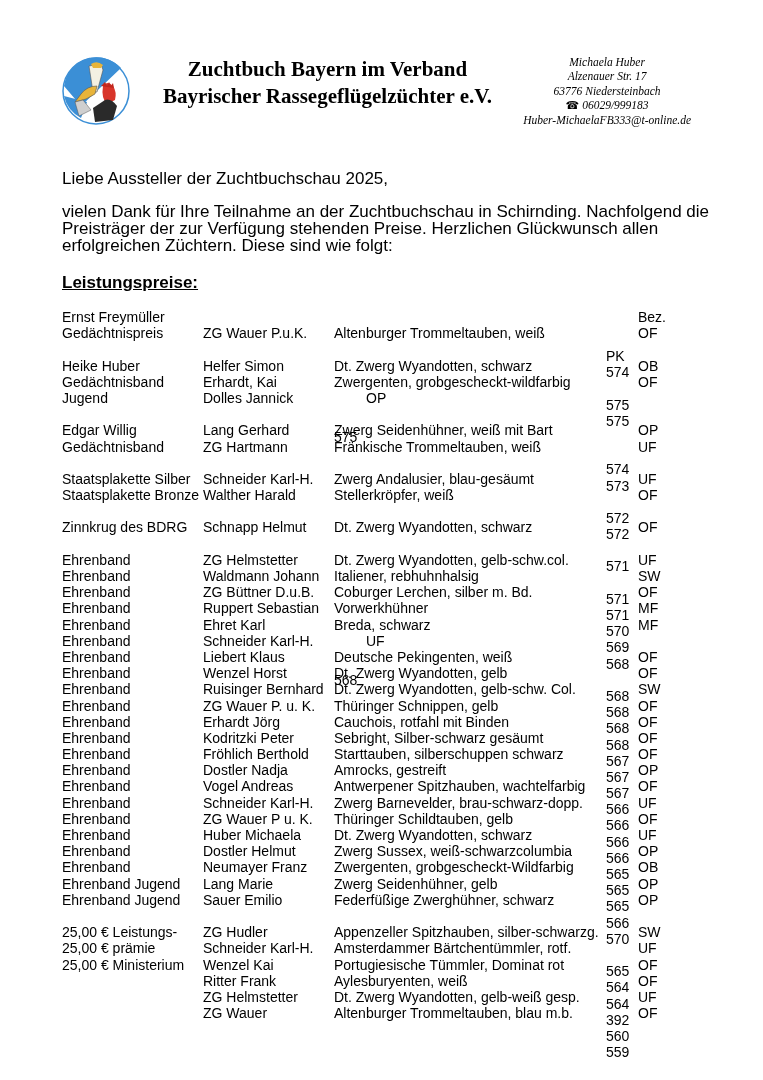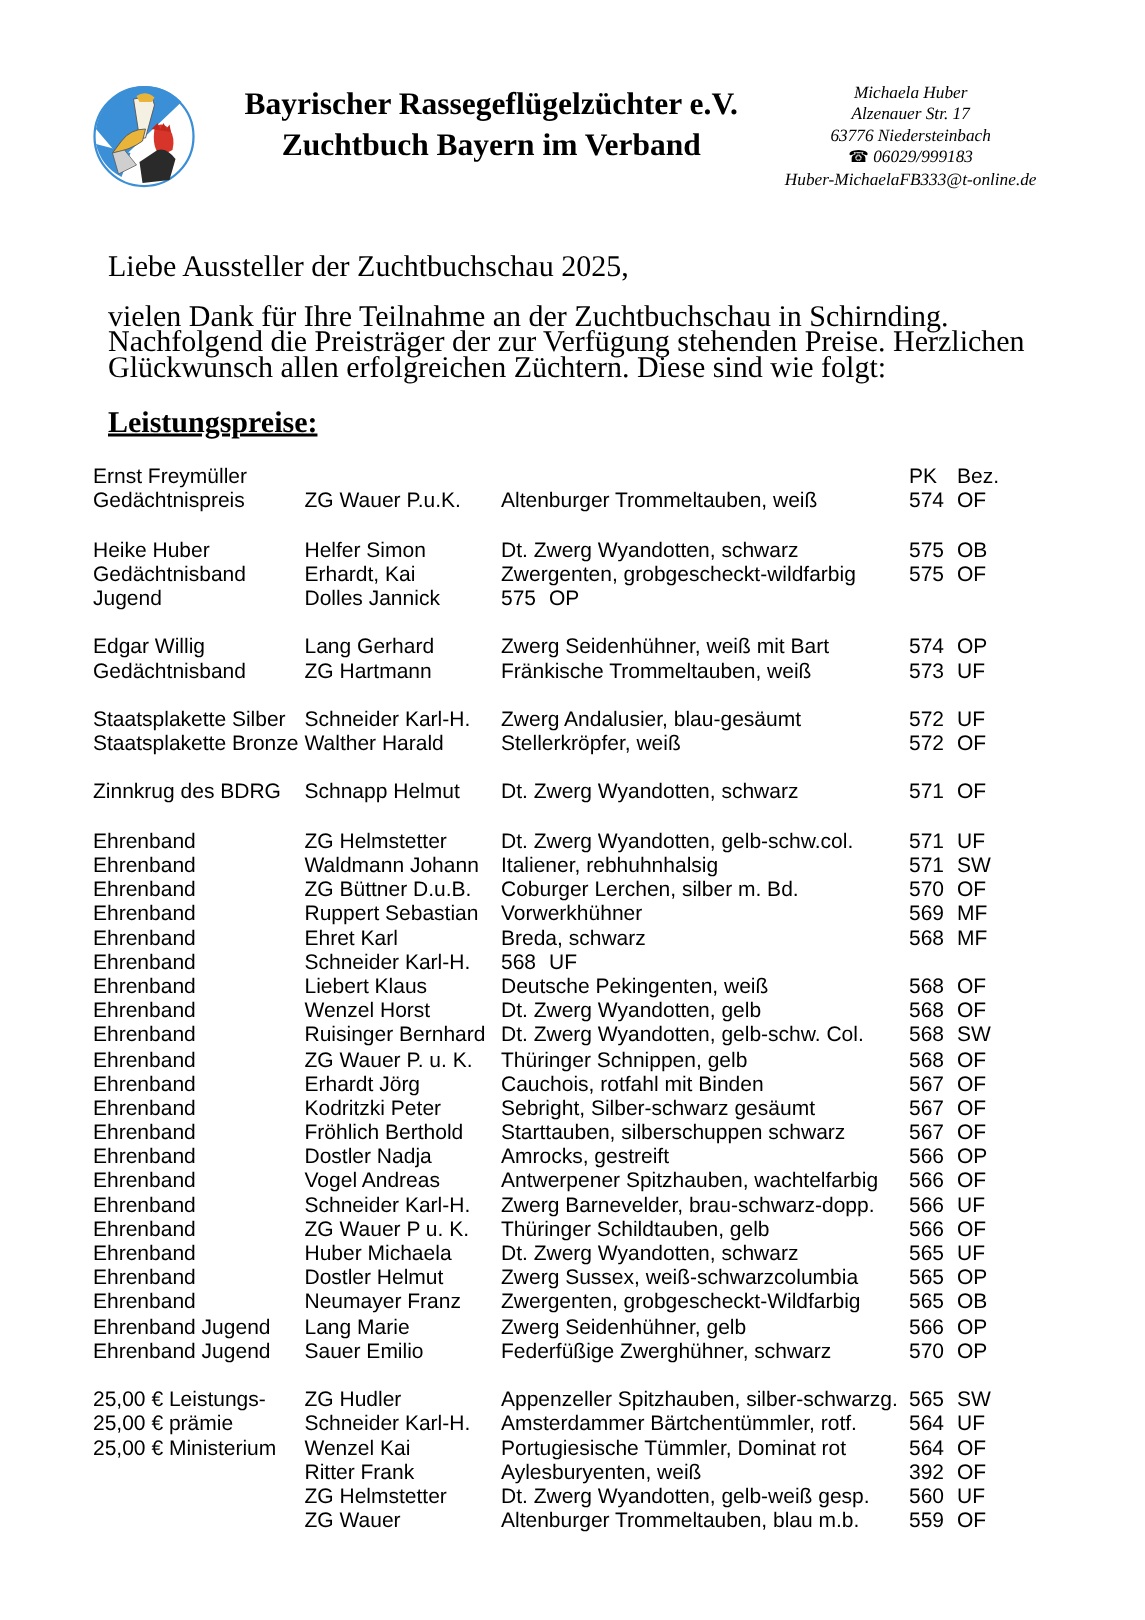--- a/index.html
+++ b/index.html
@@ -3,31 +3,31 @@
 <meta charset="utf-8">
 <style>
   html, body { margin: 0; padding: 0; background: #ffffff; }
   body { width: 763px; height: 1080px; position: relative; overflow: hidden; color: #000; }
   .logo { position: absolute; left: 61px; top: 56px; width: 70px; height: 70px; }
   .title { position: absolute; left: 140px; top: 56px; width: 375px; text-align: center;
            font-family: "Liberation Serif", serif; font-weight: bold; font-size: 21px; line-height: 27px; }
   .contact { position: absolute; right: 72px; top: 55px; text-align: center;
              font-family: "Liberation Serif", serif; font-style: italic; font-size: 11.5px; line-height: 14.4px; }
   .contact .phone-icon { font-style: normal; font-size: 11px; }
-  .body-text { position: absolute; left: 72px; font-family: Liberation Serif, serif; font-size: 20px; line-height: 17px; }
+  .body-text { position: absolute; left: 62px; font-family: Liberation Sans, sans-serif; font-size: 17px; line-height: 17px; }
   .greeting { top: 170px; }
   .intro { top: 203px; width: 650px; }
   .section-heading { top: 274px; font-weight: bold; text-decoration: underline; }
   .table { position: absolute; left: 62px; top: 309px; font-family: "Liberation Sans", sans-serif; font-size: 14px; }
   .row { display: flex; height: 16.2px; line-height: 16.2px; white-space: nowrap; }
   .row.gap { margin-top: 16.2px; }
   .c1 { width: 141px; }
   .c2 { width: 131px; }
   .c3 { width: 272px; }
-  .c4 { width: 32px; }
+  .c4 { width: 32px; margin-top: 39px; }
   .c5 { width: 40px; }
 </style>
 </head>
 <body>
 
 <div class="logo">
   <svg width="70" height="70" viewBox="0 0 70 70">
     <circle cx="35" cy="35" r="33" fill="#ffffff" stroke="#3b8fd6" stroke-width="1.5"></circle>
     <path d="M3 30 A33 33 0 0 1 60 12 L20 50 Z" fill="#3b8fd6"></path>
     <path d="M3 40 A33 33 0 0 0 20 62 L26 46 Z" fill="#3b8fd6"></path>
@@ -35,22 +35,22 @@
     <path d="M30 8 Q36 4 42 9 L40 12 L32 12 Z" fill="#e8b43a"></path>
     <path d="M20 38 Q26 30 36 30 L34 38 Q26 44 14 46 Z" fill="#e8b43a" stroke="#555" stroke-width="0.6"></path>
     <path d="M14 46 L22 44 L30 54 L18 60 Z" fill="#cfcfcf" stroke="#555" stroke-width="0.5"></path>
     <path d="M42 30 Q46 24 52 30 Q56 36 54 44 L46 48 Q40 42 42 30 Z" fill="#d8352a"></path>
     <path d="M44 44 Q50 42 56 50 L52 64 L34 66 L32 52 Z" fill="#2a2a2a"></path>
     <path d="M40 30 L44 26 L46 30 L48 26 L50 30 L52 27 L53 32 Z" fill="#c0281e"></path>
   </svg>
 </div>
 
 <div class="title">
+  <div>Zuchtbuch Bayern im Verband</div>
   <div>Bayrischer Rassegeflügelzüchter e.V.</div>
-  <div>Zuchtbuch Bayern im Verband</div>
 </div>
 
 <div class="contact">
   <div>Michaela Huber</div>
   <div>Alzenauer Str. 17</div>
   <div>63776 Niedersteinbach</div>
   <div><span class="phone-icon">☎</span> <span>06029/999183</span></div>
   <div>Huber-MichaelaFB333@t-online.de</div>
 </div>
 

